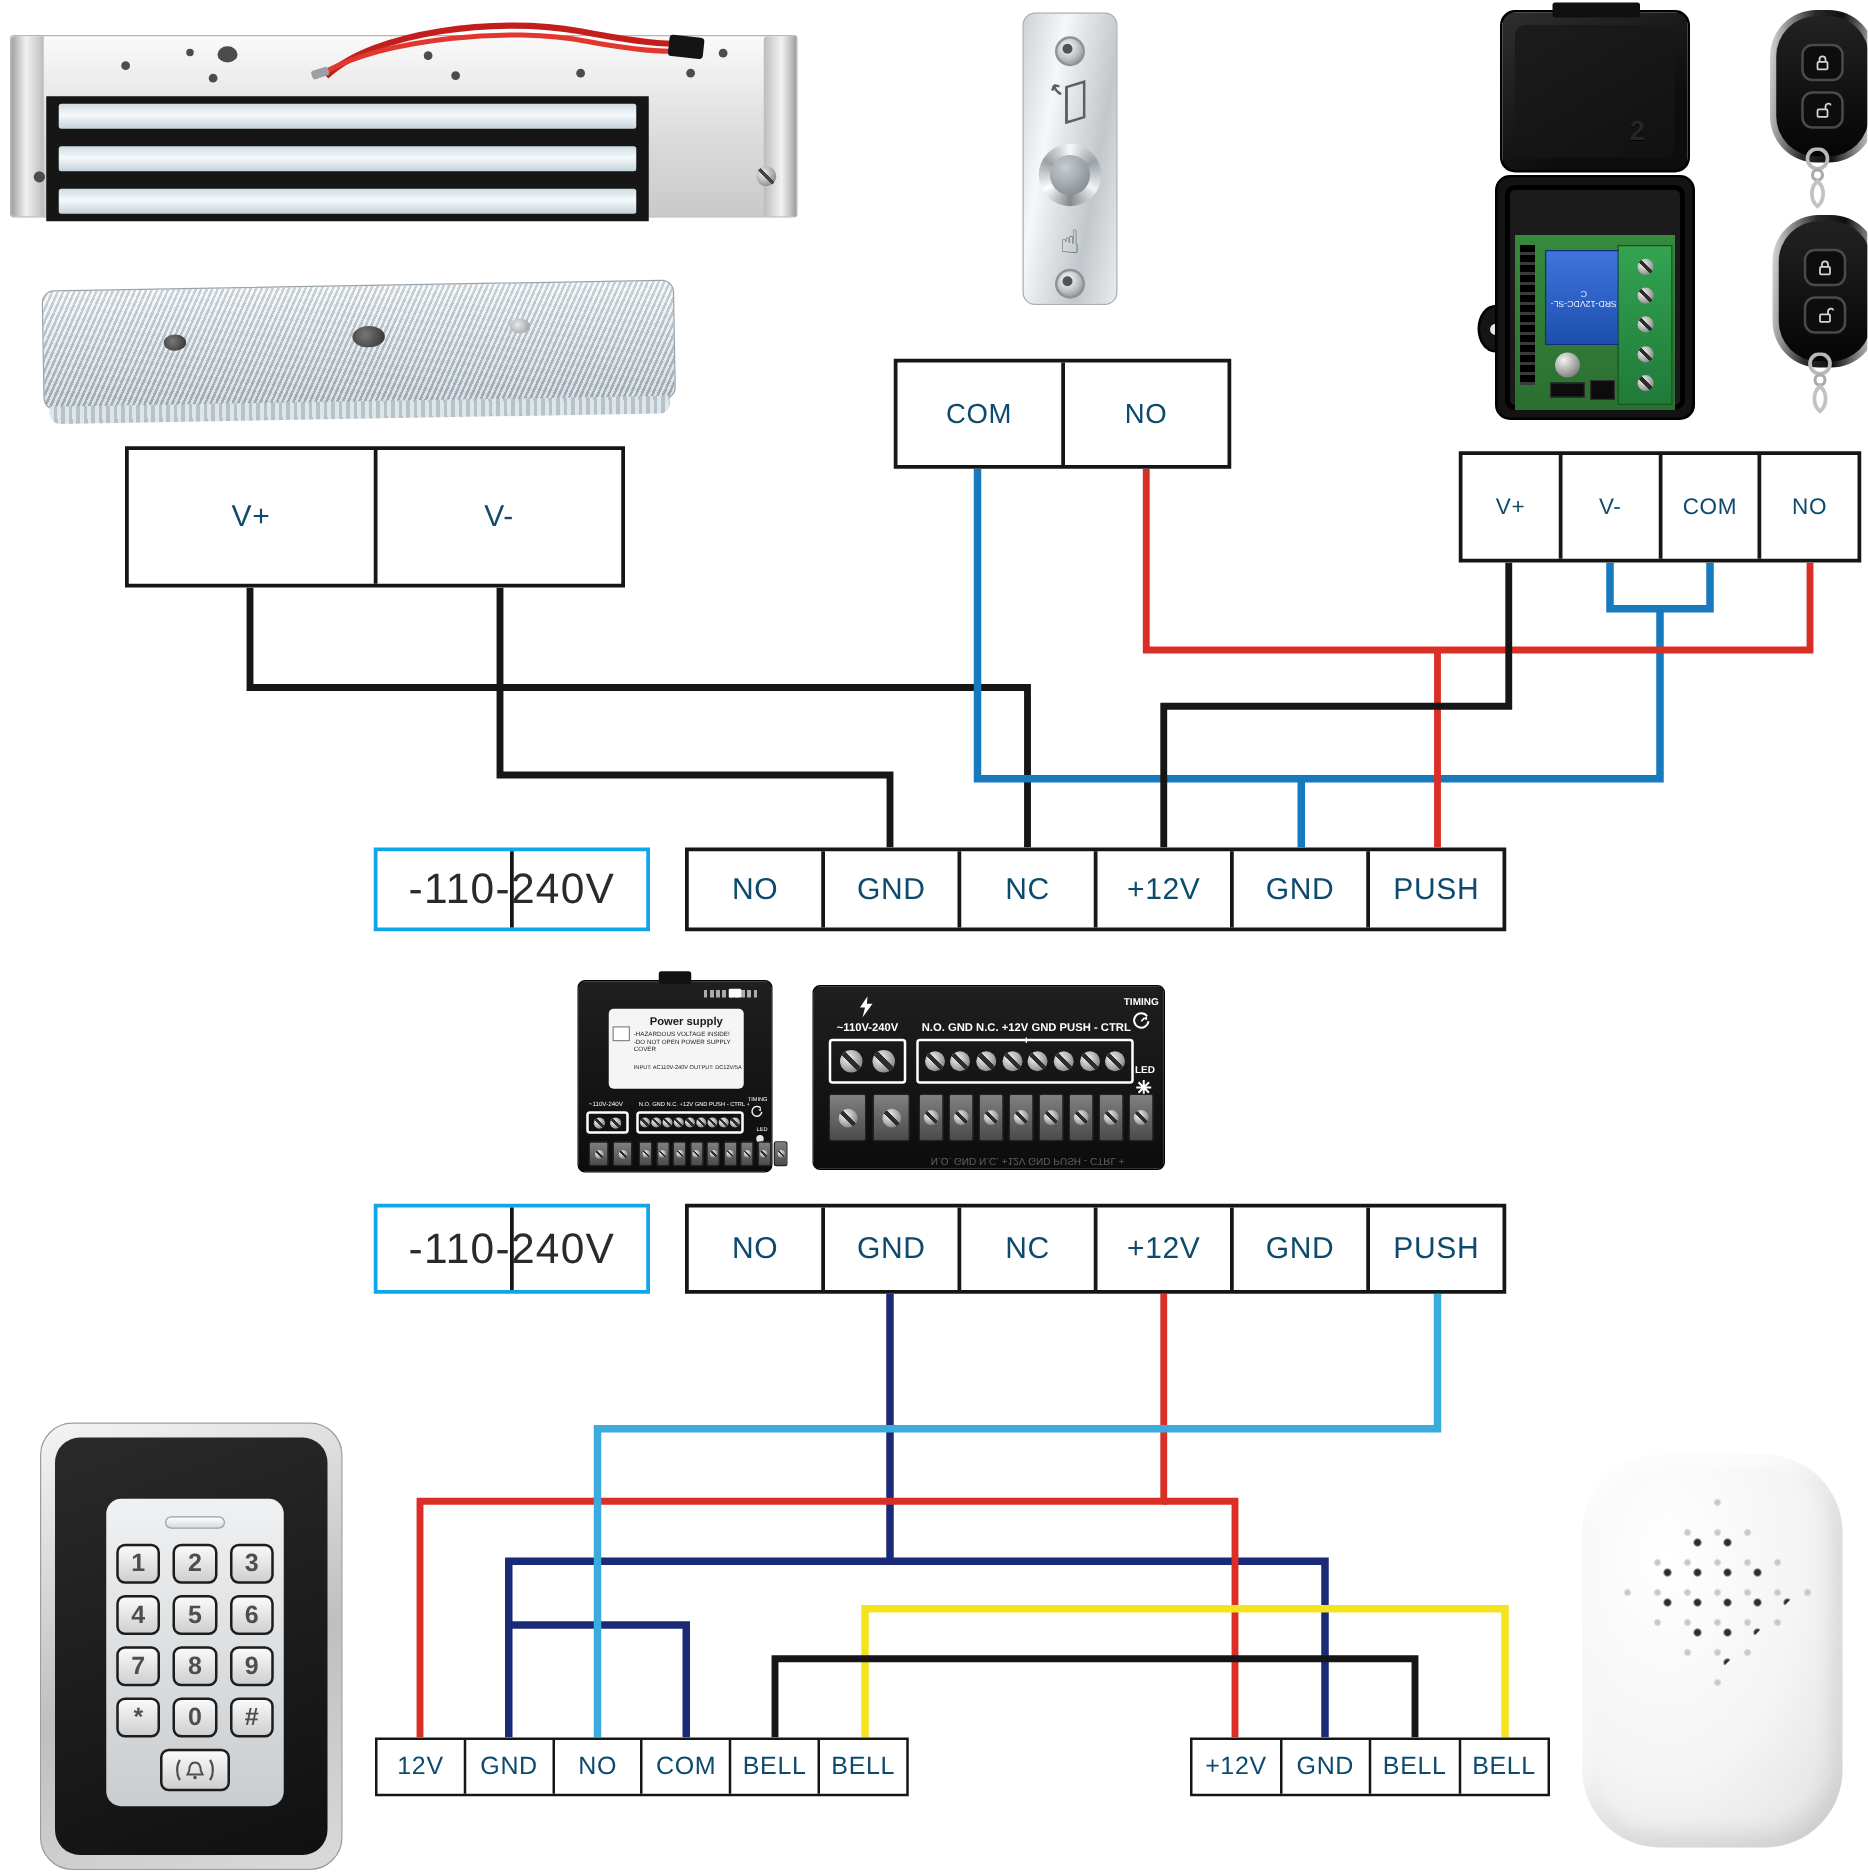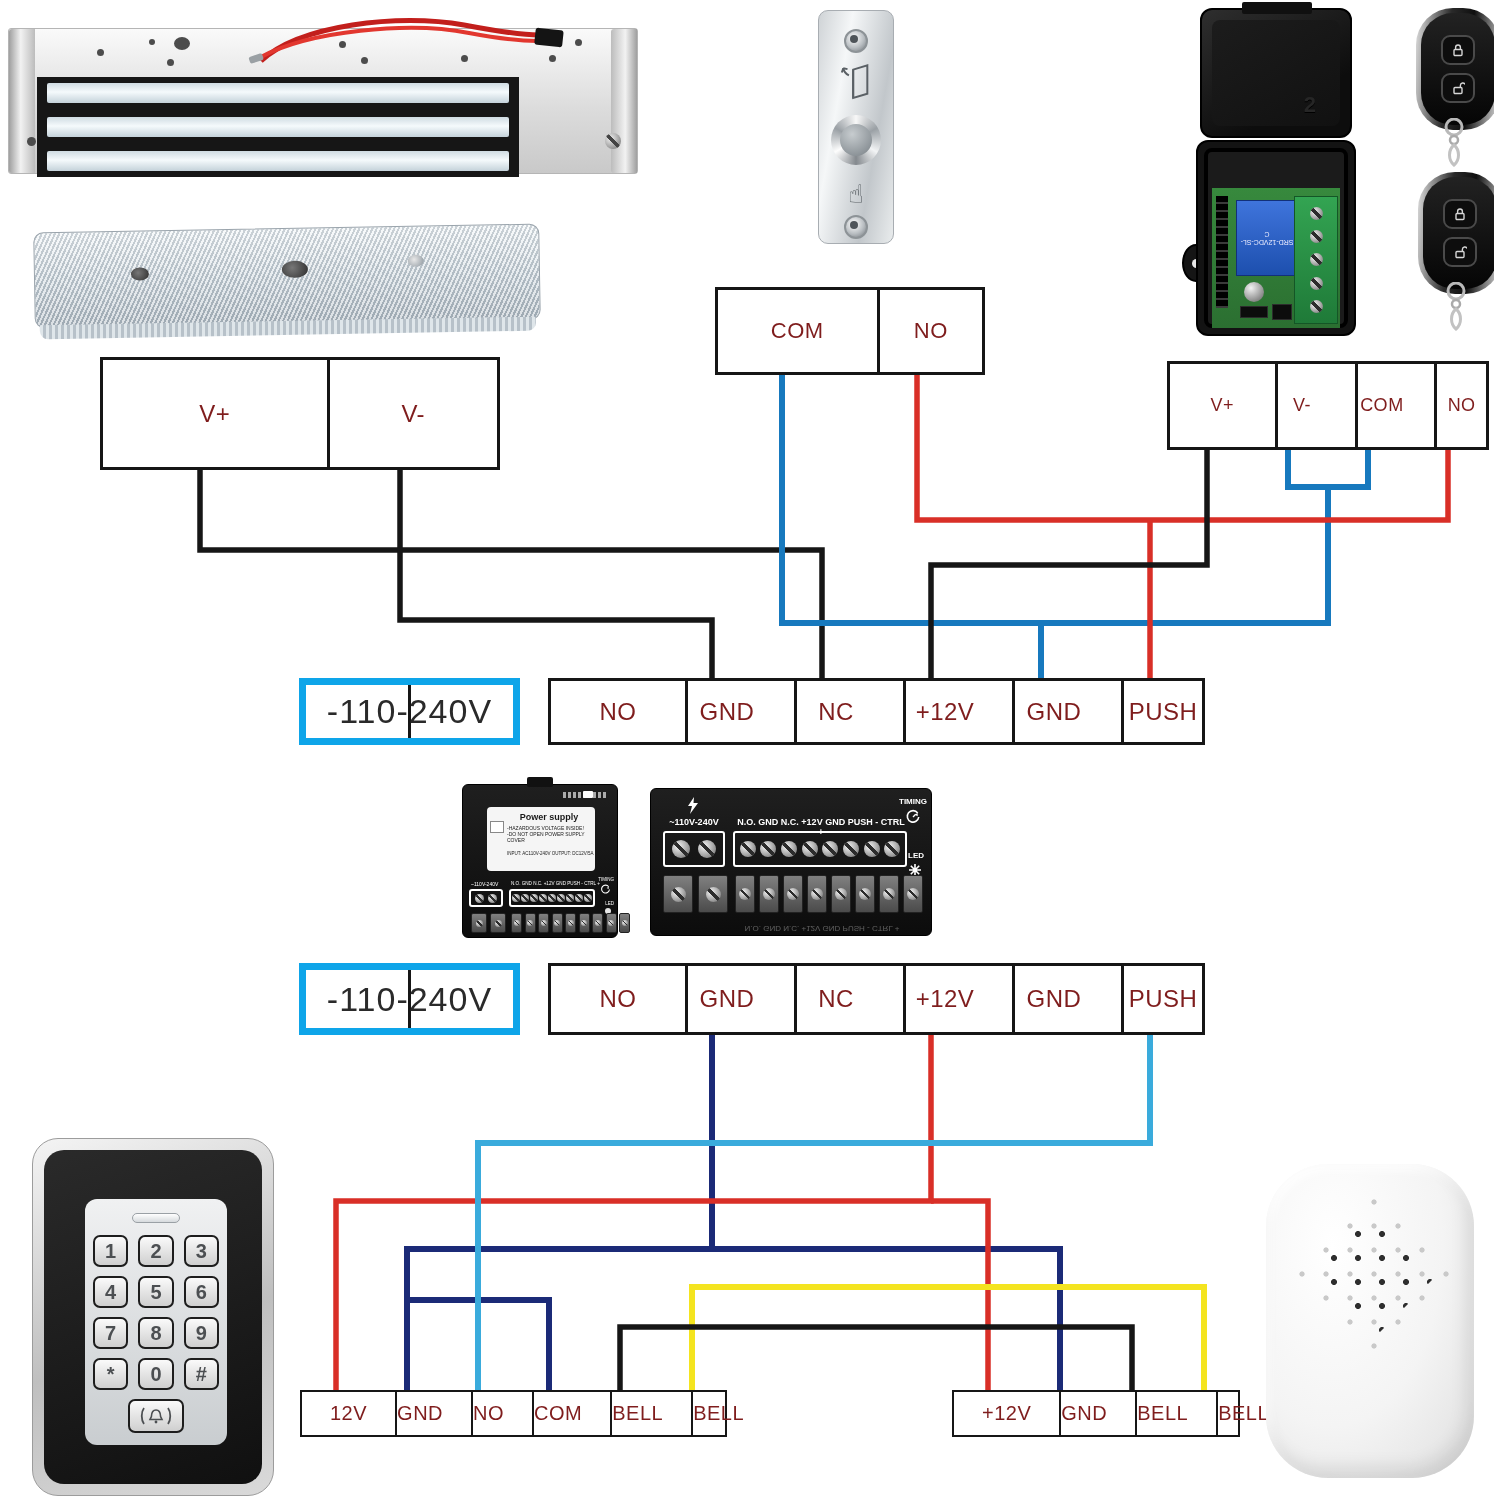--- a/index.html
+++ b/index.html
@@ -4,24 +4,24 @@
 <style>
   html,body{margin:0;padding:0;background:#fff;}
   .canvas{position:relative;width:1494px;height:1500px;background:#fff;overflow:hidden;
           font-family:"Liberation Sans",sans-serif;color:#222;}
   .abs{position:absolute;box-sizing:border-box;}
   #wire-layer{position:absolute;left:0;top:0;width:1494px;height:1500px;}
 
   
   .tbox{position:absolute;display:flex;background:#fff;border:3px solid #161616;box-sizing:border-box;}
   .tbox .cell{flex:1;display:flex;align-items:center;justify-content:center;
-              border-left:3px solid #161616;color:#7f1d1d;letter-spacing:.5px;margin-left:28px;}
+              border-left:3px solid #161616;color:#0c4a6e;letter-spacing:.5px;}
   .tbox .cell:first-child{border-left:none;}
   .thin .cell{border-left-width:2.5px;}
-  .vbox{position:absolute;background:#fff;border:7px solid #0ea5e9;box-sizing:border-box;}
+  .vbox{position:absolute;background:#fff;border:3px solid #0ea5e9;box-sizing:border-box;}
   .vbox .vdiv{position:absolute;left:50%;top:0;bottom:0;width:3px;background:#161616;margin-left:-1.5px;}
   .vbox .vlabel{position:absolute;inset:0;display:flex;align-items:center;justify-content:center;
                 font-size:34px;color:#2a2a2a;letter-spacing:1px;}
 
   
   .maglock{left:8px;top:28px;width:630px;height:146px;
            background:linear-gradient(180deg,#fafafa,#dcdcdc 55%,#c9c9c9);
            border:1px solid #b5b5b5;border-radius:3px;}
   .maglock .cap{position:absolute;top:0;bottom:0;width:26px;
                 background:linear-gradient(90deg,#9f9f9f,#f2f2f2 45%,#bcbcbc);}

